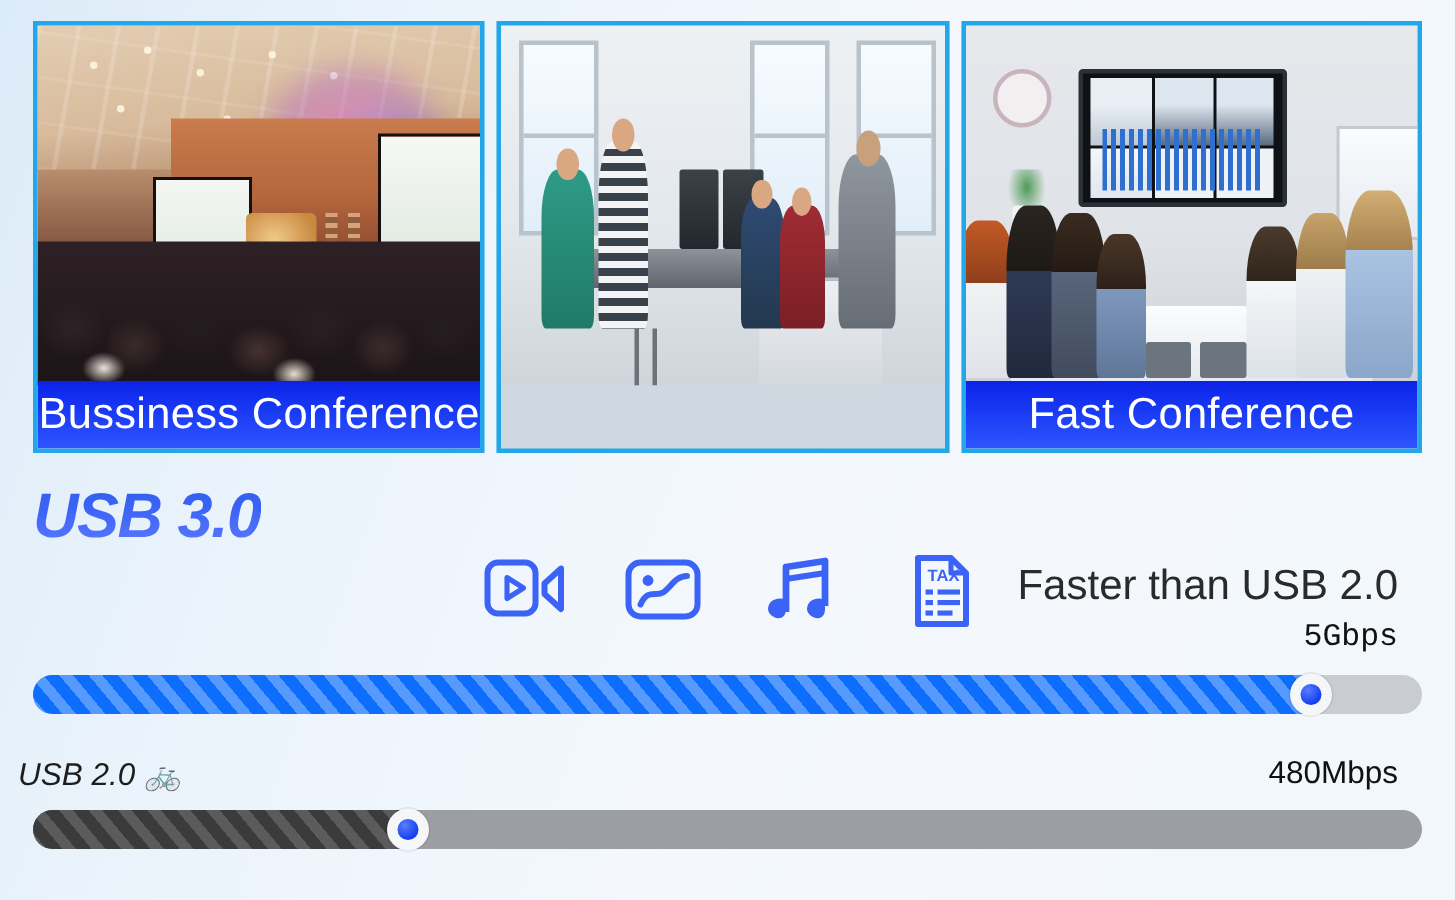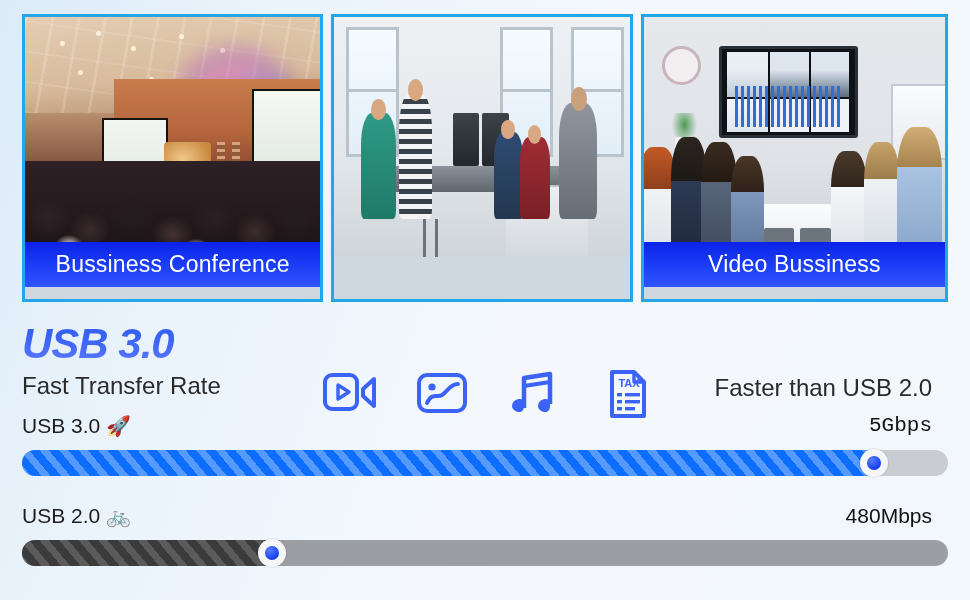--- a/index.html
+++ b/index.html
@@ -35,25 +35,25 @@
   }
   .photo-card.wide { flex: 1.02 1 0; }
   .photo-art {
     position: absolute;
     left: 0; top: 0; right: 0;
     height: 240px;
     overflow: hidden;
   }
   .photo-caption {
     position: absolute;
-    left: 0; right: 0; bottom: 12px;
+    left: 0; right: 0; bottom: 0;
     height: 45px;
     background: linear-gradient(180deg, #0b22e8 0%, #1a3cf5 48%, #2f55ff 100%);
     color: #ffffff;
-    font-size: 23px;
+    font-size: 29px;
     line-height: 45px;
     text-align: center;
     letter-spacing: .2px;
     white-space: nowrap;
   }
 
   
   .p1 { background: linear-gradient(180deg, #d9c0a4 0%, #cfa883 30%, #8d5f48 58%, #3d2c2a 78%, #241a1c 100%); }
   .p1 .ceiling {
     position: absolute; left:0; top:0; width:100%; height:40%;
@@ -221,21 +221,21 @@
     position: absolute; right: 22px; top: 16px;
     font-size: 42px; font-weight: bold; font-style: italic;
     letter-spacing: -1px;
     background: linear-gradient(160deg, #1d3fd6 0%, #2f55f0 45%, #5472ff 100%);
     -webkit-background-clip: text; background-clip: text;
     -webkit-text-fill-color: transparent; color: transparent;
     white-space: nowrap;
   }
   .faster-than {
     position: absolute; right: 22px; top: 72px;
-    font-size: 24px; color: #2a2a2a; white-space: nowrap;
+    font-size: 28px; color: #2a2a2a; white-space: nowrap;
   }
 
   .icon-row {
     position: absolute; left: 322px; top: 66px;
     display: flex; align-items: center; gap: 36px;
   }
   .feat-icon { width: 56px; height: 52px; display:block; }
 
   .row-label {
     position: absolute; font-size: 21px; color: #1d1d1d; white-space: nowrap;
@@ -354,28 +354,27 @@
       <div class="att a1"></div>
       <div class="att a2"></div>
       <div class="att a3"></div>
       <div class="att a4"></div>
       <div class="att a5"></div>
       <div class="att a6"></div>
       <div class="att a7"></div>
       <div class="laptop" style="left:40%"></div>
       <div class="laptop" style="left:52%"></div>
     </div>
-    <div class="photo-caption">Video Bussiness</div>
+    <div class="photo-caption">Fast Conference</div>
   </div>
 </div>
 
 <div class="info">
 
   <div class="usb30-title">USB 3.0</div>
-  <div class="fast-rate">Fast Transfer Rate</div>
 
   <div class="faster-than">Faster than USB 2.0</div>
 
   <div class="icon-row">
 
     <svg class="feat-icon" viewBox="0 0 56 52">
       <rect x="3" y="7" width="32" height="34" rx="7" ry="7" fill="none" stroke="#3b63f6" stroke-width="4"></rect>
       <path d="M16 17 L27 24 L16 31 Z" fill="none" stroke="#3b63f6" stroke-width="3.4" stroke-linejoin="round"></path>
       <path d="M52 11 L41 21 L41 28 L52 38 Z" fill="none" stroke="#3b63f6" stroke-width="4" stroke-linejoin="round"></path>
     </svg>
@@ -399,35 +398,32 @@
       <text x="31" y="19" font-family="'Liberation Sans',sans-serif" font-size="11" font-weight="bold" fill="#3b63f6" text-anchor="middle">TAX</text>
       <rect x="19" y="25" width="5" height="3.4" fill="#3b63f6"></rect>
       <rect x="27" y="25" width="15" height="3.4" fill="#3b63f6"></rect>
       <rect x="19" y="32" width="5" height="3.4" fill="#3b63f6"></rect>
       <rect x="27" y="32" width="15" height="3.4" fill="#3b63f6"></rect>
       <rect x="19" y="39" width="5" height="3.4" fill="#3b63f6"></rect>
       <rect x="27" y="39" width="10" height="3.4" fill="#3b63f6"></rect>
     </svg>
   </div>
 
-  <div class="row-label" style="left:22px; top:112px;">
-    <span>USB 3.0</span><span class="emo">🚀</span>
-  </div>
   <div class="row-speed" style="right:22px; top:112px;font-family:Liberation Mono, monospace;">5Gbps</div>
 
   <div class="bar-track t30" style="top:148px;">
     <div class="bar-fill f30" id="fill30" style="width: 92%;"></div>
   </div>
   <div class="knob-wrap" style="top:148px;">
     <div class="bar-knob" id="knob30" style="left: 92%;">
         <i></i>
       </div>
   </div>
 
-  <div class="row-label" style="left:22px; top:202px;">
+  <div class="row-label" style="left:12px; top:202px;font-style:italic;">
     <span>USB 2.0</span><span class="emo">🚲</span>
   </div>
   <div class="row-speed" style="right:22px; top:202px;">480Mbps</div>
 
   <div class="bar-track t20" style="top:238px;">
     <div class="bar-fill f20" id="fill20" style="width: 27%;"></div>
   </div>
   <div class="knob-wrap" style="top:238px;">
     <div class="bar-knob" id="knob20" style="left: 27%;">
         <i></i>

